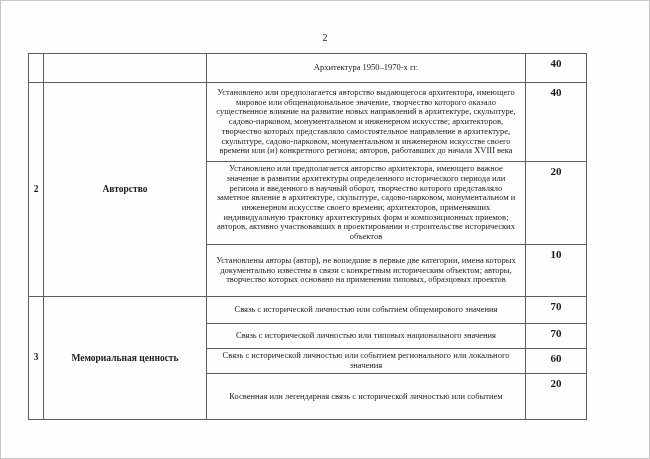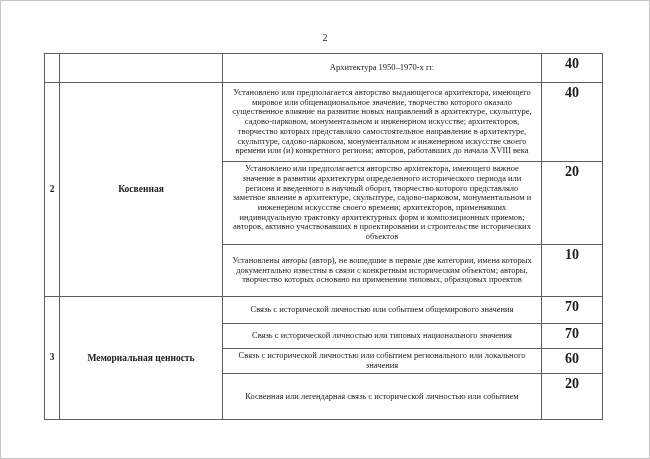--- a/index.html
+++ b/index.html
@@ -22,21 +22,21 @@
     position: absolute;
     top: 31px;
     left: 0;
     width: 100%;
     text-align: center;
     font-size: 10px;
     line-height: 11px;
   }
   table.criteria-table {
     position: absolute;
-    left: 43px;
+    left: 27px;
     top: 52px;
     width: 558px;
     border-collapse: collapse;
     table-layout: fixed;
   }
   .criteria-table td {
     border: 1px solid #5e5e5e;
     text-align: center;
     vertical-align: middle;
     font-size: 8.5px;
@@ -57,21 +57,21 @@
     font-weight: bold;
     font-size: 9.5px;
     line-height: 11px;
     padding: 1px 6px;
   }
   .criteria-table td.desc {
     padding: 1px 7px;
   }
   .criteria-table td.score {
     font-weight: bold;
-    font-size: 14px;
+    font-size: 11px;
     vertical-align: top;
     padding-top: 5px;
   }
   tr.h29 { height: 29px; }
   tr.h79 { height: 79px; }
   tr.h83 { height: 83px; padding-left: 41px; }
   tr.h52 { height: 52px; padding-left: 8px; }
   tr.h27 { height: 27px; }
   tr.h25 { height: 25px; }
   tr.h46 { height: 46px; }
@@ -93,21 +93,21 @@
     <tbody>
       <tr class="h29">
         <td class="num"></td>
         <td class="name"></td>
         <td class="desc">Архитектура 1950–1970-х гг.</td>
         <td class="score">40</td>
       </tr>
 
       <tr class="h79">
         <td class="num" rowspan="3">2</td>
-        <td class="name" rowspan="3">Косвенная</td>
+        <td class="name" rowspan="3">Авторство</td>
         <td class="desc">Установлено или предполагается авторство выдающегося архитектора, имеющего мировое или общенациональное значение, творчество которого оказало существенное влияние на развитие новых направлений в архитектуре, скульптуре, садово-парковом, монументальном и инженерном искусстве; архитекторов, творчество которых представляло самостоятельное направление в архитектуре, скульптуре, садово-парковом, монументальном и инженерном искусстве своего времени или (и) конкретного региона; авторов, работавших до начала XVIII века</td>
         <td class="score">40</td>
       </tr>
       <tr class="h83">
         <td class="desc">Установлено или предполагается авторство архитектора, имеющего важное значение в развитии архитектуры определенного исторического периода или региона и введенного в научный оборот, творчество которого представляло заметное явление в архитектуре, скульптуре, садово-парковом, монументальном и инженерном искусстве своего времени; архитекторов, применявших индивидуальную трактовку архитектурных форм и композиционных приемов; авторов, активно участвовавших в проектировании и строительстве исторических объектов</td>
         <td class="score">20</td>
       </tr>
       <tr class="h52">
         <td class="desc">Установлены авторы (автор), не вошедшие в первые две категории, имена которых документально известны в связи с конкретным историческим объектом; авторы, творчество которых основано на применении типовых, образцовых проектов</td>
         <td class="score">10</td>

